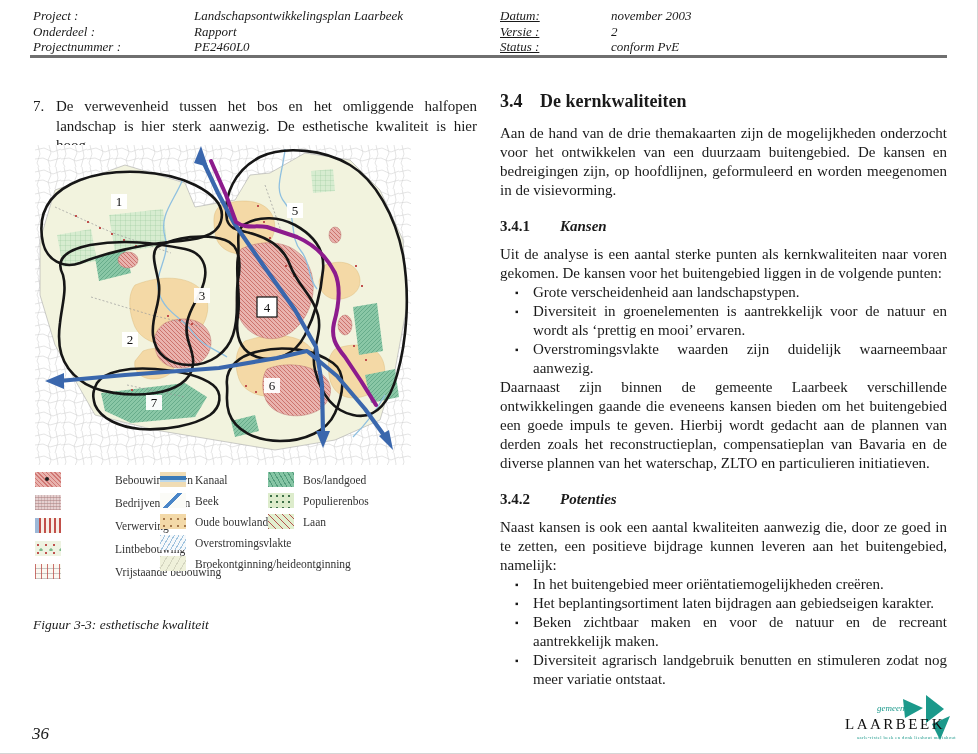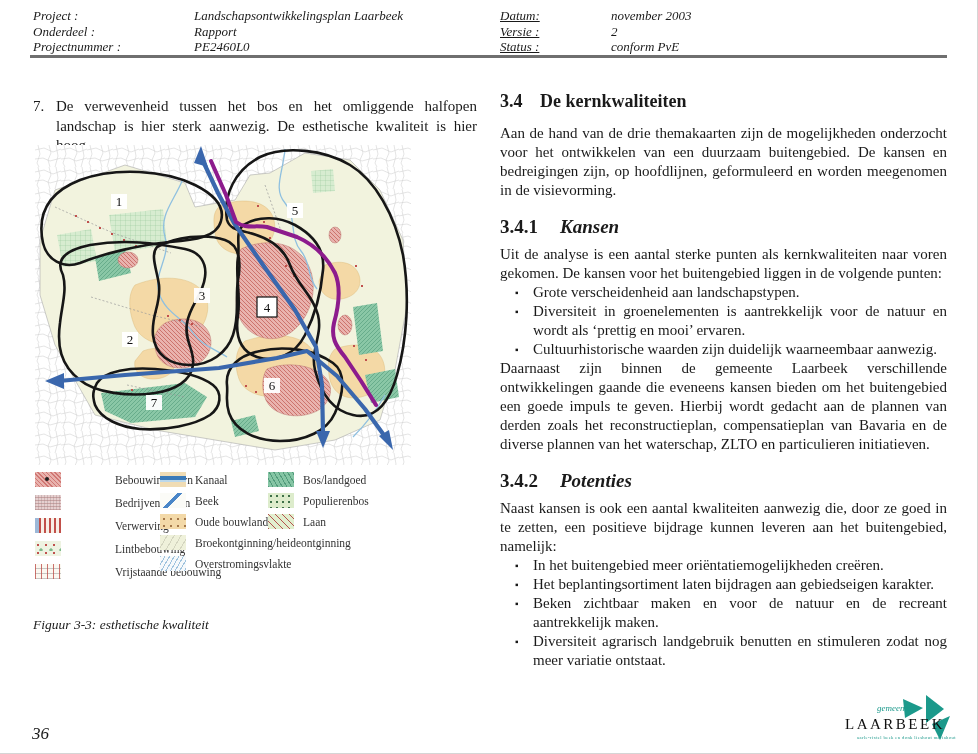--- a/index.html
+++ b/index.html
@@ -42,21 +42,21 @@
   .sw-broek{background:#eff1da;background-image:repeating-linear-gradient(120deg,rgba(160,160,140,.35) 0 1px,transparent 1px 6px);}
   .sw-overstroming{background:#f6f9fb;background-image:repeating-linear-gradient(120deg,#9fc3de 0 1px,transparent 1px 4px);}
   .sw-bos{background:#85c5a4;background-image:repeating-linear-gradient(60deg,rgba(40,120,90,.55) 0 1px,transparent 1px 4px);}
   .sw-populieren{background:#ddeccc;background-image:radial-gradient(circle at 3px 3px,#3d7049 1.2px,transparent 1.4px);background-size:6px 6px;}
   .sw-laan{background:#e2efcf;background-image:repeating-linear-gradient(45deg,#b5524e 0 1px,transparent 1px 5px);}
   .figure-caption{position:absolute;left:0;top:520px;font-style:italic;font-size:13.5px;}
   
   .col-right{position:absolute;left:500px;top:92px;width:447px;font-size:15px;line-height:19px;text-align:justify;}
   .h-sec{font-size:18px;font-weight:bold;margin:0 0 13px;text-align:left;}
   .h-sec .h-num{display:inline-block;width:40px;}
-  .h-sub{font-size:19px;font-weight:bold;margin:17px 0 9px;text-align:left;}
+  .h-sub{font-size:15px;font-weight:bold;margin:17px 0 9px;text-align:left;}
   .h-sub .h-num{display:inline-block;width:60px;}
   .h-sub .h-title{font-style:italic;}
   .para{margin:0 0 16px;}
   .para-tight{margin:0;}
   .bullets{list-style:none;margin:0;padding:0;}
   .bullets li{position:relative;padding-left:33px;}
   .bullets li::before{content:"▪";position:absolute;left:15px;top:0;font-size:10px;}
   
   .page-num{position:absolute;left:32px;top:724px;font-style:italic;font-size:17px;}
   .logo{position:absolute;left:843px;top:694px;width:118px;height:56px;}
@@ -284,26 +284,26 @@
           </div>
         <div class="lrow">
             <span class="sw sw-beek"></span>
             <span class="llabel">Beek</span>
           </div>
         <div class="lrow">
             <span class="sw sw-oude"></span>
             <span class="llabel">Oude bouwlanden</span>
           </div>
         <div class="lrow">
+            <span class="sw sw-overstroming"></span>
+            <span class="llabel">Overstromingsvlakte</span>
+          </div>
+        <div class="lrow">
             <span class="sw sw-broek"></span>
             <span class="llabel">Broekontginning/heideontginning</span>
-          </div>
-        <div class="lrow">
-            <span class="sw sw-overstroming"></span>
-            <span class="llabel">Overstromingsvlakte</span>
           </div>
       </div>
       <div class="lcol lcol3">
         <div class="lrow">
             <span class="sw sw-bos"></span>
             <span class="llabel">Bos/landgoed</span>
           </div>
         <div class="lrow">
             <span class="sw sw-populieren"></span>
             <span class="llabel">Populierenbos</span>
@@ -324,21 +324,21 @@
     </div>
     <p class="para">Aan de hand van de drie themakaarten zijn de mogelijkheden onderzocht voor het ontwikkelen van een duurzaam buitengebied. De kansen en bedreigingen zijn, op hoofdlijnen, geformuleerd en worden meegenomen in de visievorming.</p>
 
     <div class="h-sub">
       <span class="h-num">3.4.1</span><span class="h-title">Kansen</span>
     </div>
     <p class="para-tight">Uit de analyse is een aantal sterke punten als kernkwaliteiten naar voren gekomen. De kansen voor het buitengebied liggen in de volgende punten:</p>
     <ul class="bullets">
       <li>Grote verscheidenheid aan landschapstypen.</li>
       <li>Diversiteit in groenelementen is aantrekkelijk voor de natuur en wordt als ‘prettig en mooi’ ervaren.</li>
-      <li>Cultuurhistorische waarden zijn duidelijk waarneembaar aanwezig.</li>
+      <li>Overstromingsvlakte waarden zijn duidelijk waarneembaar aanwezig.</li>
     </ul>
     <p class="para-tight">Daarnaast zijn binnen de gemeente Laarbeek verschillende ontwikkelingen gaande die eveneens kansen bieden om het buitengebied een goede impuls te geven. Hierbij wordt gedacht aan de plannen van derden zoals het reconstructieplan, compensatieplan van Bavaria en de diverse plannen van het waterschap, ZLTO en particulieren initiatieven.</p>
 
     <div class="h-sub">
       <span class="h-num">3.4.2</span><span class="h-title">Potenties</span>
     </div>
     <p class="para-tight">Naast kansen is ook een aantal kwaliteiten aanwezig die, door ze goed in te zetten, een positieve bijdrage kunnen leveren aan het buitengebied, namelijk:</p>
     <ul class="bullets">
       <li>In het buitengebied meer oriëntatiemogelijkheden creëren.</li>
       <li>Het beplantingsortiment laten bijdragen aan gebiedseigen karakter.</li>

